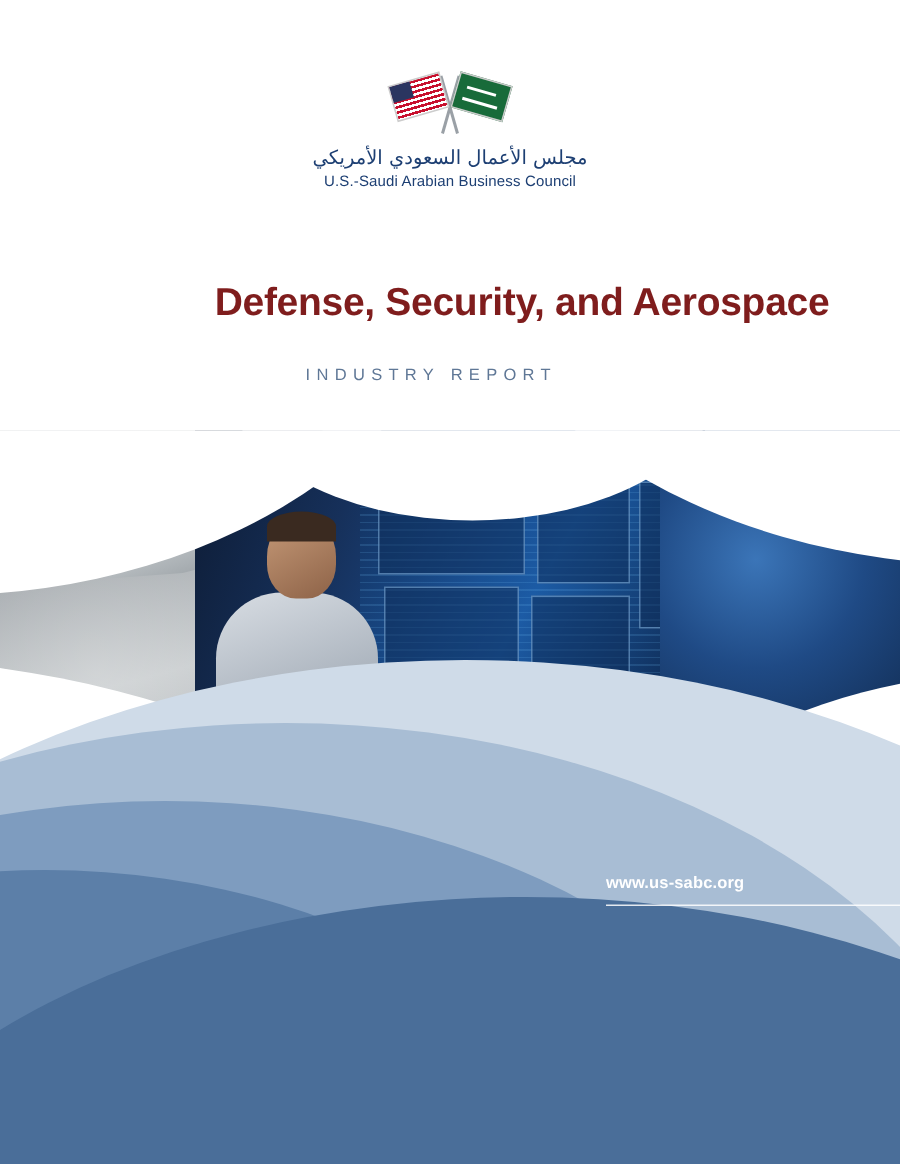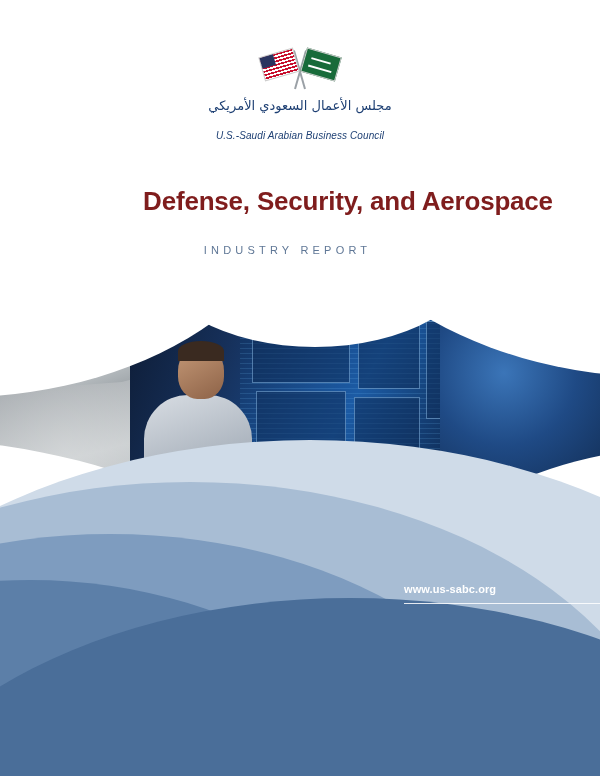--- a/index.html
+++ b/index.html
@@ -89,27 +89,26 @@
     left: 59px;
     transform: rotate(-16deg);
     transform-origin: bottom center;
   }
   .org-arabic {
     font-family: "DejaVu Sans", sans-serif;
     font-size: 13px;
     color: #1d3f73;
     direction: rtl;
     letter-spacing: 0px;
-    margin-bottom: 17px;
+    margin-bottom: 3px;
   }
   .org-english {
     font-size: 10px;
     color: #1d3f73;
     letter-spacing: 0.1px;
-    font-style: italic;
   }
 
   
   .title {
     position: absolute;
     top: 186px;
     left: 0;
     width: 600px;
     text-align: center;
     font-size: 26px;

